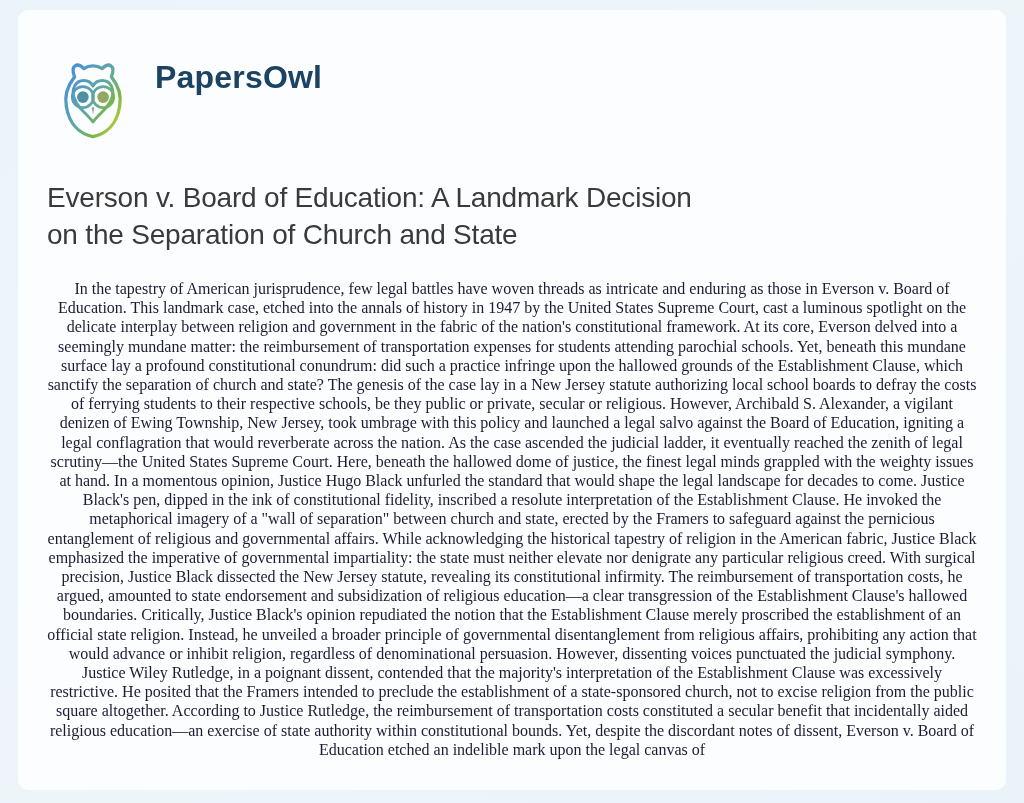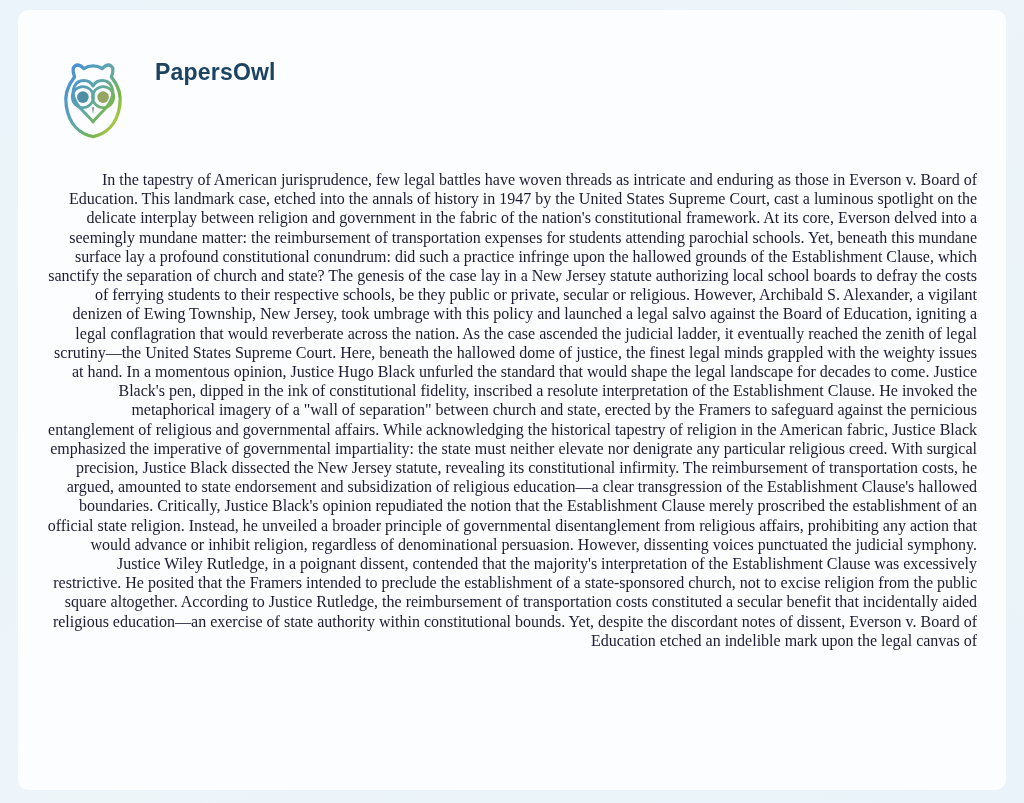--- a/index.html
+++ b/index.html
@@ -27,21 +27,21 @@
     gap: 16px;
   }
   .logo-box {
     width: 92px; height: 98px;
     flex: 0 0 auto;
   }
   .brand-col {
     padding-top: 4px;
   }
   .brand-name {
-    font-size: 23px;
+    font-size: 32px;
     font-weight: bold;
     color: #1c4462;
     letter-spacing: 0.2px;
     line-height: 1.15;
   }
   .page-url {
     margin-top: 8px;
     max-width: 770px;
     font-size: 17px;
     line-height: 25px;
@@ -53,27 +53,27 @@
   .article-title {
     margin-top: 26px;
     max-width: 680px;
     font-size: 28px;
     line-height: 37px;
     font-weight: 400;
     color: #3a3a3a;
     letter-spacing: -0.2px;
   }
   .article-body {
-    margin-top: 17px;
+    margin-top: 26px;
     width: 930px;
     font-family: "Liberation Serif", serif;
     font-size: 16px;
     line-height: 19.2px;
     color: #1b1b33;
-    text-align: right;
+    text-align: center;
   }
 </style>
 </head>
 <body>
 
 <div class="page-frame">
   <div class="content-card">
 
     <div class="header-row">
       <div class="logo-box">
@@ -101,17 +101,18 @@
           <circle cx="61" cy="45" r="6.3" fill="#93a662"></circle>
 
           <path d="M 48.6,56 L 51.4,56 L 50,64 Z" fill="#8fa0a8"></path>
         </svg>
       </div>
       <div class="brand-col">
         <div class="brand-name">PapersOwl</div>
       </div>
     </div>
 
+    <h1 class="article-title">Everson v. Board of Education: A Landmark Decision on the Separation of Church and State</h1>
 
     <p class="article-body">In the tapestry of American jurisprudence, few legal battles have woven threads as intricate and enduring as those in Everson v. Board of Education. This landmark case, etched into the annals of history in 1947 by the United States Supreme Court, cast a luminous spotlight on the delicate interplay between religion and government in the fabric of the nation's constitutional framework. At its core, Everson delved into a seemingly mundane matter: the reimbursement of transportation expenses for students attending parochial schools. Yet, beneath this mundane surface lay a profound constitutional conundrum: did such a practice infringe upon the hallowed grounds of the Establishment Clause, which sanctify the separation of church and state? The genesis of the case lay in a New Jersey statute authorizing local school boards to defray the costs of ferrying students to their respective schools, be they public or private, secular or religious. However, Archibald S. Alexander, a vigilant denizen of Ewing Township, New Jersey, took umbrage with this policy and launched a legal salvo against the Board of Education, igniting a legal conflagration that would reverberate across the nation. As the case ascended the judicial ladder, it eventually reached the zenith of legal scrutiny—the United States Supreme Court. Here, beneath the hallowed dome of justice, the finest legal minds grappled with the weighty issues at hand. In a momentous opinion, Justice Hugo Black unfurled the standard that would shape the legal landscape for decades to come. Justice Black's pen, dipped in the ink of constitutional fidelity, inscribed a resolute interpretation of the Establishment Clause. He invoked the metaphorical imagery of a "wall of separation" between church and state, erected by the Framers to safeguard against the pernicious entanglement of religious and governmental affairs. While acknowledging the historical tapestry of religion in the American fabric, Justice Black emphasized the imperative of governmental impartiality: the state must neither elevate nor denigrate any particular religious creed. With surgical precision, Justice Black dissected the New Jersey statute, revealing its constitutional infirmity. The reimbursement of transportation costs, he argued, amounted to state endorsement and subsidization of religious education—a clear transgression of the Establishment Clause's hallowed boundaries. Critically, Justice Black's opinion repudiated the notion that the Establishment Clause merely proscribed the establishment of an official state religion. Instead, he unveiled a broader principle of governmental disentanglement from religious affairs, prohibiting any action that would advance or inhibit religion, regardless of denominational persuasion. However, dissenting voices punctuated the judicial symphony. Justice Wiley Rutledge, in a poignant dissent, contended that the majority's interpretation of the Establishment Clause was excessively restrictive. He posited that the Framers intended to preclude the establishment of a state-sponsored church, not to excise religion from the public square altogether. According to Justice Rutledge, the reimbursement of transportation costs constituted a secular benefit that incidentally aided religious education—an exercise of state authority within constitutional bounds. Yet, despite the discordant notes of dissent, Everson v. Board of Education etched an indelible mark upon the legal canvas of</p>
 
   </div>
 </div>
 
 </body></html>

